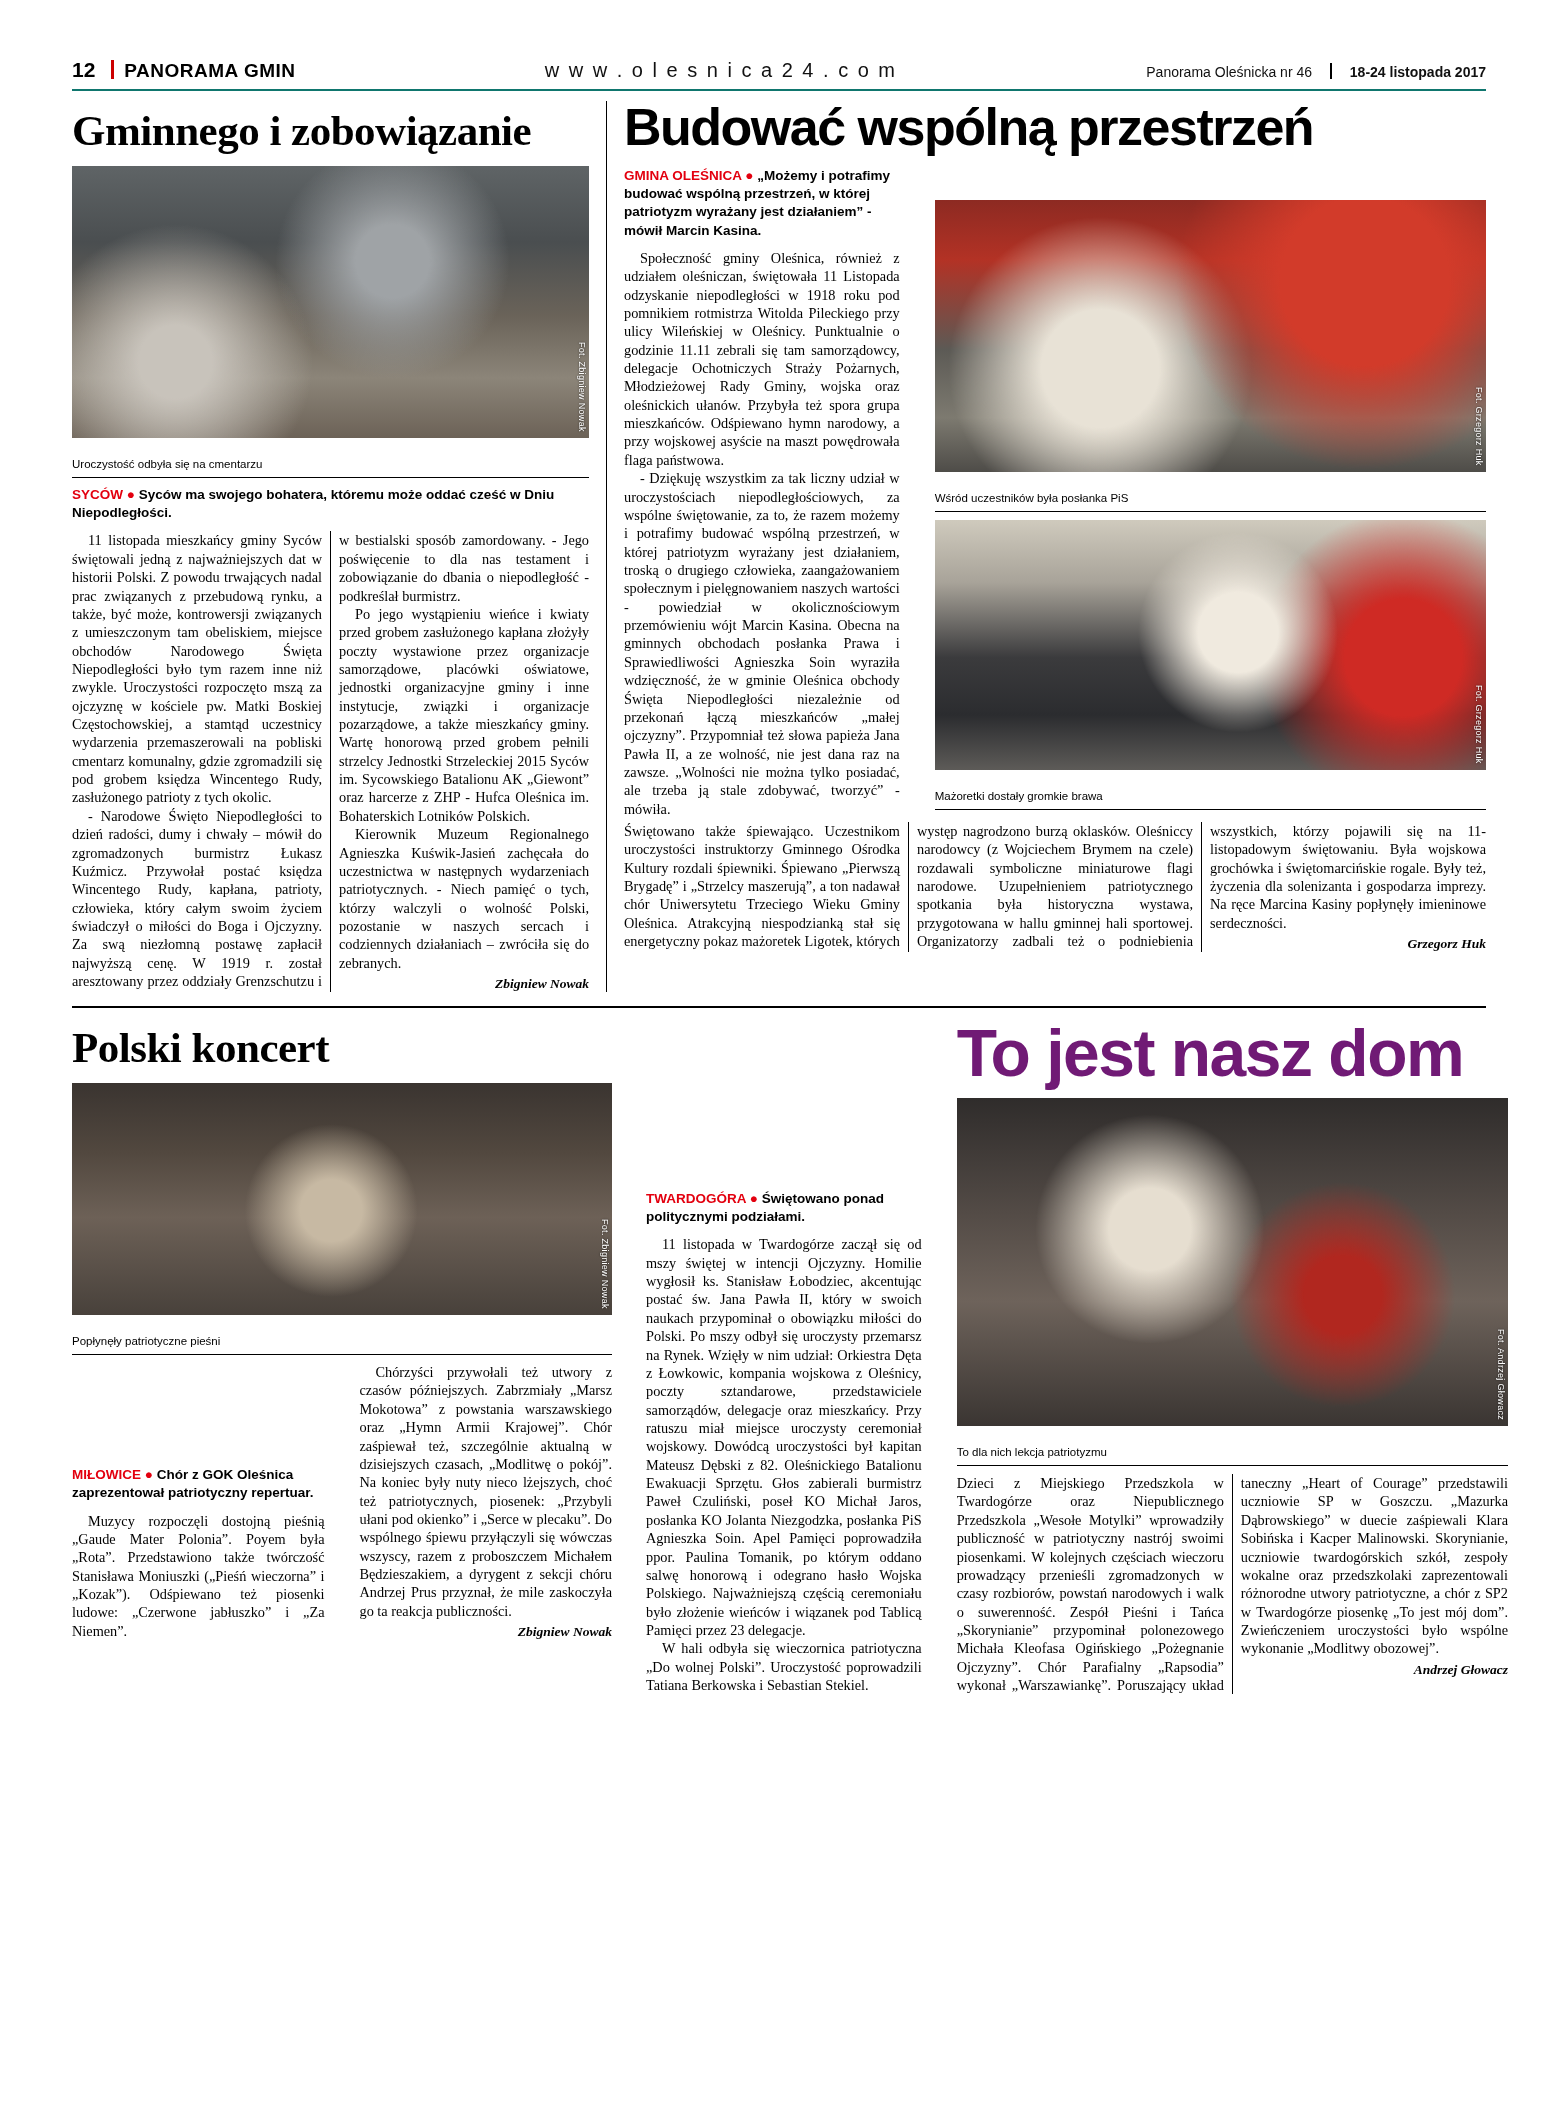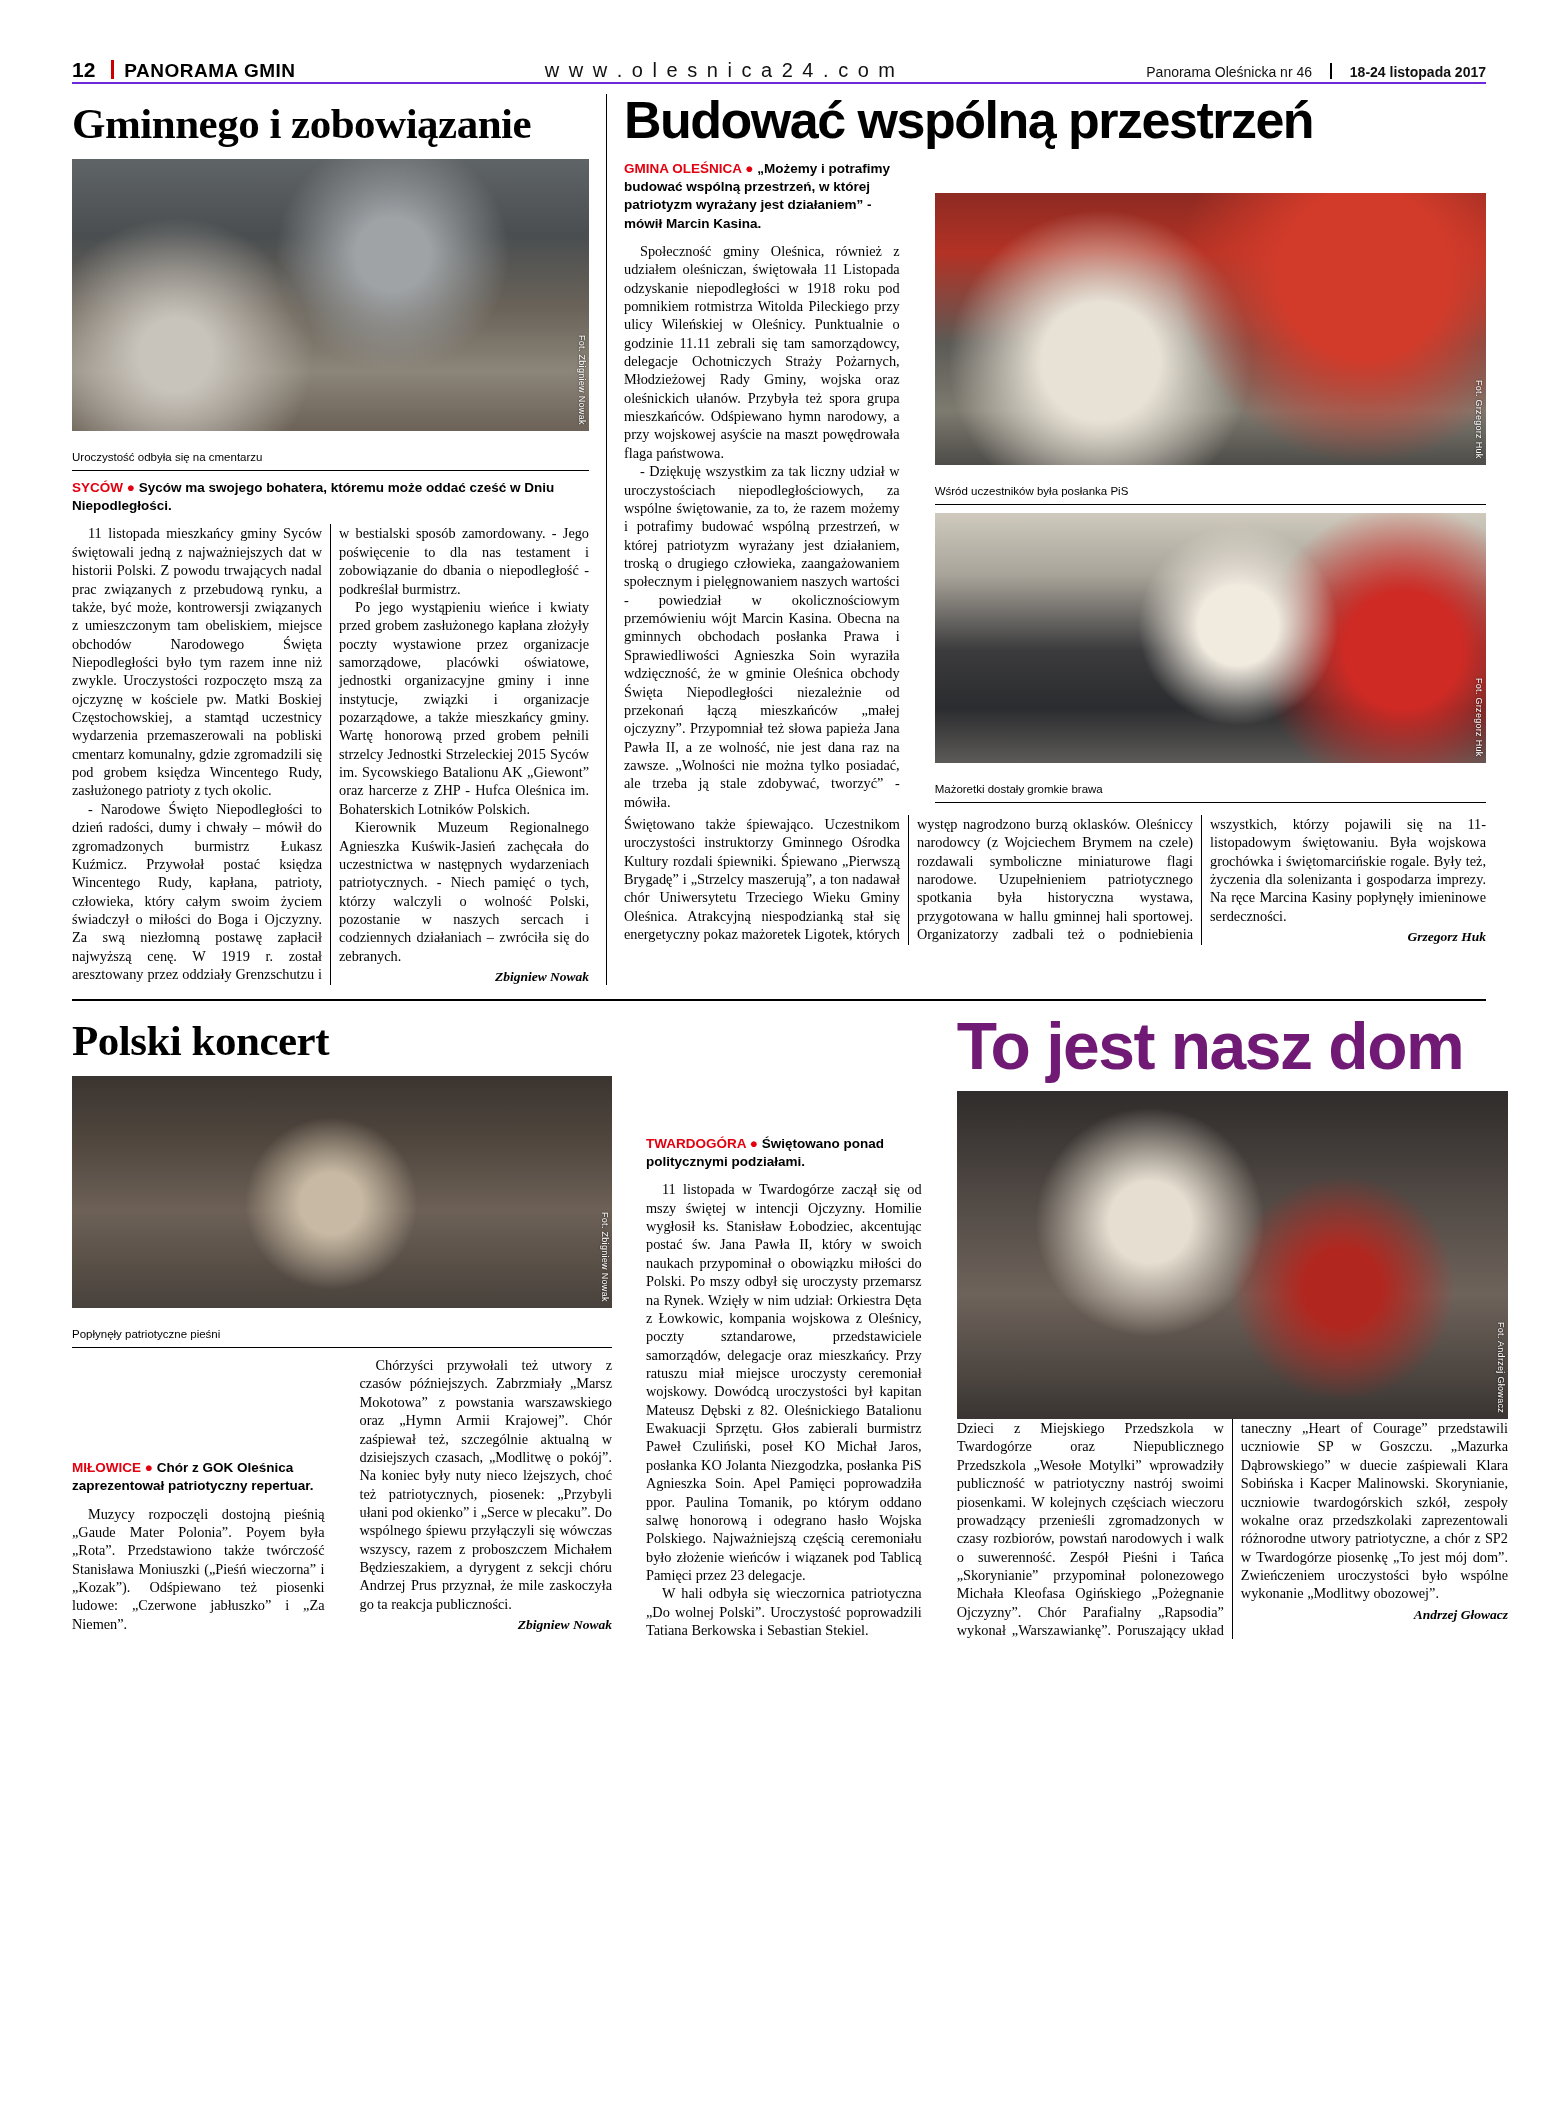--- a/index.html
+++ b/index.html
@@ -13,21 +13,22 @@
   .page{
     position:relative;
     width:1558px;height:2102px;
     box-sizing:border-box;
     padding:58px 72px 40px 72px;
   }
   
   .masthead{
     display:flex;align-items:baseline;
     font-family:"Liberation Sans", sans-serif;
-    border-bottom:2px solid #6d28d9;
+    border-bottom:2px solid #0f766e;
+    padding-bottom:7px;
     margin-bottom:10px;
   }
   .mh-page{font-weight:bold;font-size:21px;margin-right:16px;}
   .mh-sep{display:inline-block;width:3px;height:19px;background:#c00;margin-right:10px;position:relative;top:2px;}
   .mh-title{font-weight:bold;font-size:19px;letter-spacing:.5px;}
   .mh-center{flex:1;text-align:center;font-size:20px;letter-spacing:2px;color:#111;}
   .mh-right{font-size:14px;color:#111;}
   .mh-right .bar{display:inline-block;width:2px;height:16px;background:#000;margin:0 14px;position:relative;top:2px;}
   .mh-date{font-weight:bold;font-size:14px;}
 
@@ -258,20 +259,21 @@
           <p class="body">W hali odbyła się wieczornica patriotyczna „Do wolnej Polski”. Uroczystość poprowadzili Tatiana Berkowska i Sebastian Stekiel.</p>
         </div>
 
         <div class="vrule"></div>
 
         <div style="width:552px;">
           <h1 class="head-red">To jest nasz dom</h1>
           <div class="photo ph5" style="height:328px;">
             <span class="credit">Fot. Andrzej Głowacz</span>
           </div>
+          <div class="caption">To dla nich lekcja patriotyzmu</div>
 
           <div class="twocol">
             <p class="body noind">Dzieci z Miejskiego Przedszkola w Twardogórze oraz Niepublicznego Przedszkola „Wesołe Motylki” wprowadziły publiczność w patriotyczny nastrój swoimi piosenkami. W kolejnych częściach wieczoru prowadzący przenieśli zgromadzonych w czasy rozbiorów, powstań narodowych i walk o suwerenność. Zespół Pieśni i Tańca „Skorynianie” przypominał polonezo­wego Michała Kleofasa Ogińskiego „Pożegnanie Ojczyzny”. Chór Parafialny „Rapsodia” wykonał „Warszawiankę”. Poruszający układ taneczny „Heart of Courage” przedstawili uczniowie SP w Goszczu. „Mazurka Dąbrowskiego” w duecie zaśpiewali Klara Sobińska i Kacper Malinowski. Skorynianie, uczniowie twardogórskich szkół, zespoły wokalne oraz przedszkolaki zaprezentowali różnorodne utwory patriotyczne, a chór z SP2 w Twardogórze piosenkę „To jest mój dom”. Zwieńczeniem uroczystości było wspólne wykonanie „Modlitwy obozowej”.</p>
             <div class="sig">Andrzej Głowacz</div>
           </div>
         </div>
       </div>
 
     </div>
   </div>

